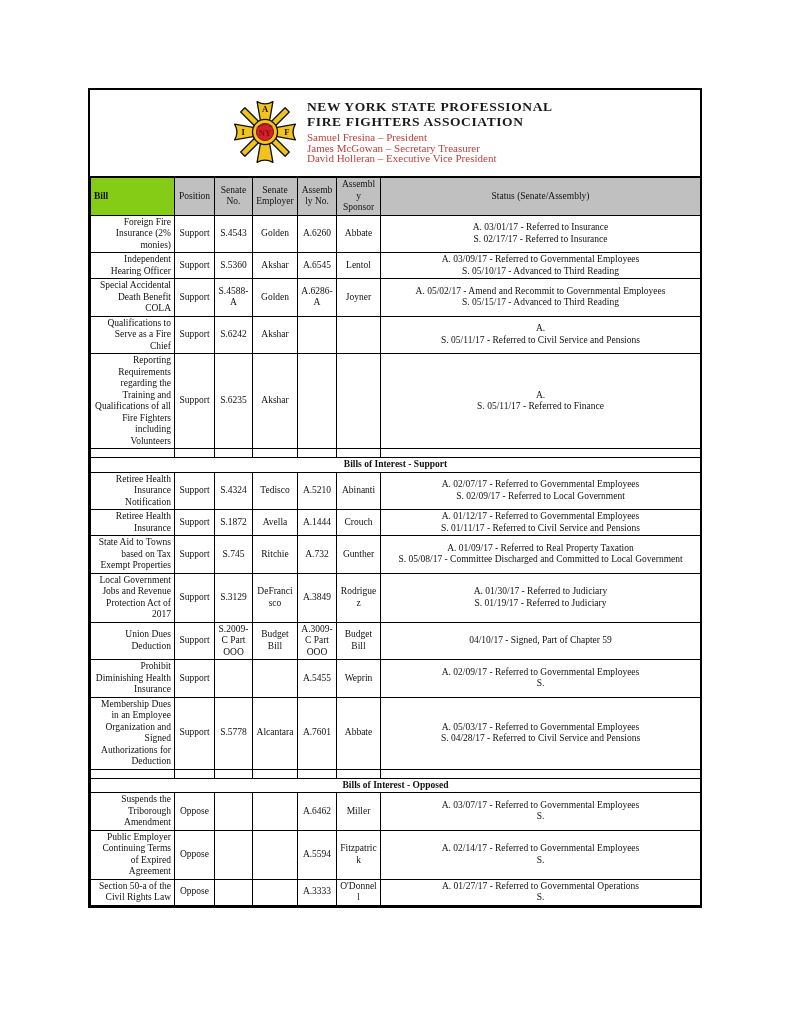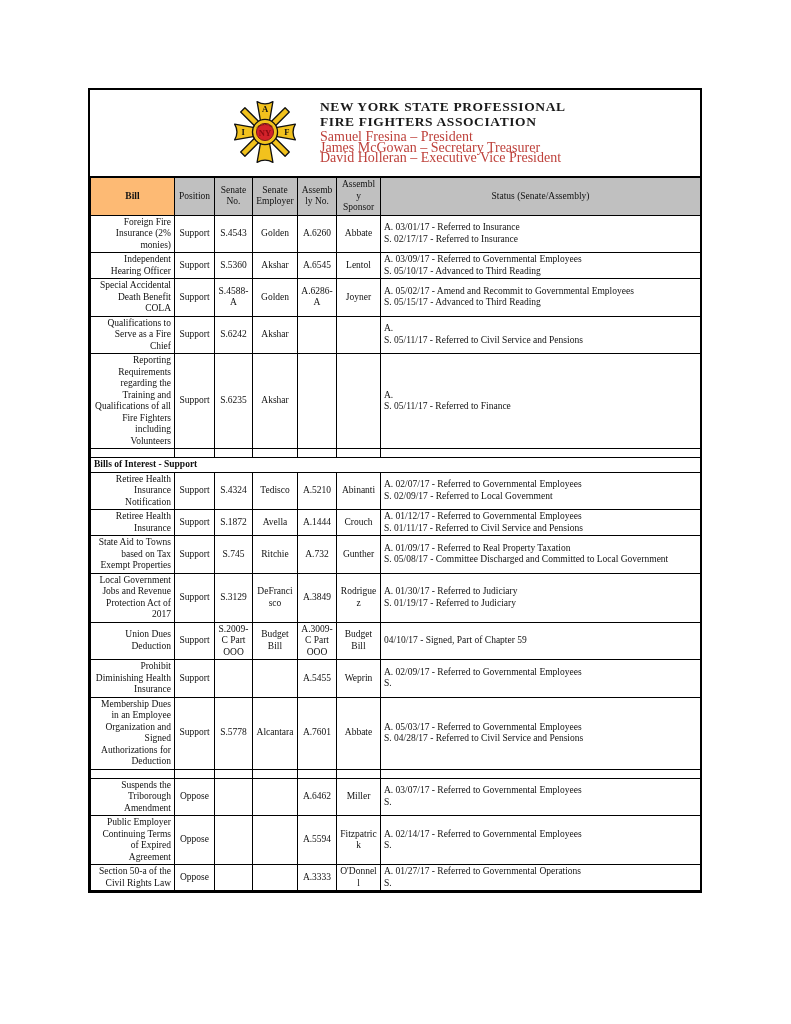--- a/index.html
+++ b/index.html
@@ -2,36 +2,36 @@
 <html><head>
 <meta charset="utf-8">
 <style>
   html,body{margin:0;padding:0;background:#ffffff;}
   .page{position:relative;width:791px;height:1024px;background:#fff;overflow:hidden;
         font-family:"Liberation Serif","DejaVu Serif",serif;color:#111;}
   .frame{position:absolute;left:88px;top:88px;width:610px;border:2px solid #000;background:#fff;}
   
   .masthead{position:relative;height:86px;}
   .logo{position:absolute;left:142px;top:5px;}
-  .org-block{position:absolute;left:230px;top:9px;}
+  .org-block{position:absolute;left:217px;top:9px;}
   .org-name{font-weight:bold;font-size:13.5px;line-height:15px;letter-spacing:0.6px;color:#1a1a1a;}
-  .officers{margin-top:3px;font-size:14px;line-height:10.5px;color:#BE413B;}
+  .officers{margin-top:3px;font-size:11px;line-height:10.5px;color:#BE413B;}
   
   table.bills{border-collapse:collapse;table-layout:fixed;width:610px;border-top:2px solid #000;}
   table.bills th, table.bills td{border:1px solid #000;font-size:9.5px;line-height:11.5px;
         padding:1px 3px;vertical-align:middle;overflow:hidden;word-wrap:break-word;}
   th{font-weight:normal;text-align:center;vertical-align:bottom;background:#C0C0C0;}
-  th.h-bill{background:#fdba74;font-weight:bold;text-align:center;}
+  th.h-bill{background:#84cc16;font-weight:bold;text-align:left;}
   th.h-left{text-align:center;}
   td.c-bill{text-align:right;}
   td.c-center{text-align:center;}
   td.c-num{font-size:9px;}
-  td.c-status{text-align:left;vertical-align:middle;}
+  td.c-status{text-align:center;vertical-align:middle;}
   tr.spacer-row td{height:8px;padding:0;}
-  td.section-title{font-size:17px;font-weight:bold;text-align:left;padding:1px 0;line-height:20px;}
+  td.section-title{font-size:17px;font-weight:bold;text-align:center;padding:1px 0;line-height:20px;}
 </style>
 </head>
 <body>
 
 <div class="page">
   <div class="frame">
 
     <div class="masthead">
       <svg class="logo" width="66" height="74" viewBox="0 0 100 100">
         <g fill="#F2C21D" stroke="#111" stroke-width="2" stroke-linejoin="round">
@@ -256,20 +256,23 @@
           <tr class="spacer-row">
             <td></td>
             <td></td>
             <td></td>
             <td></td>
             <td></td>
             <td></td>
             <td></td>
           </tr>
           <tr>
+            <td colspan="7" class="section-title">Bills of Interest - Opposed</td>
+          </tr>
+          <tr>
             <td class="c-bill">Suspends the Triborough Amendment</td>
             <td class="c-center">Oppose</td>
             <td class="c-center c-num"></td>
             <td class="c-center"></td>
             <td class="c-center c-num">A.6462</td>
             <td class="c-center">Miller</td>
             <td class="c-status">
               <div>A. 03/07/17 - Referred to Governmental Employees</div>
               <div>S.</div>
             </td>

